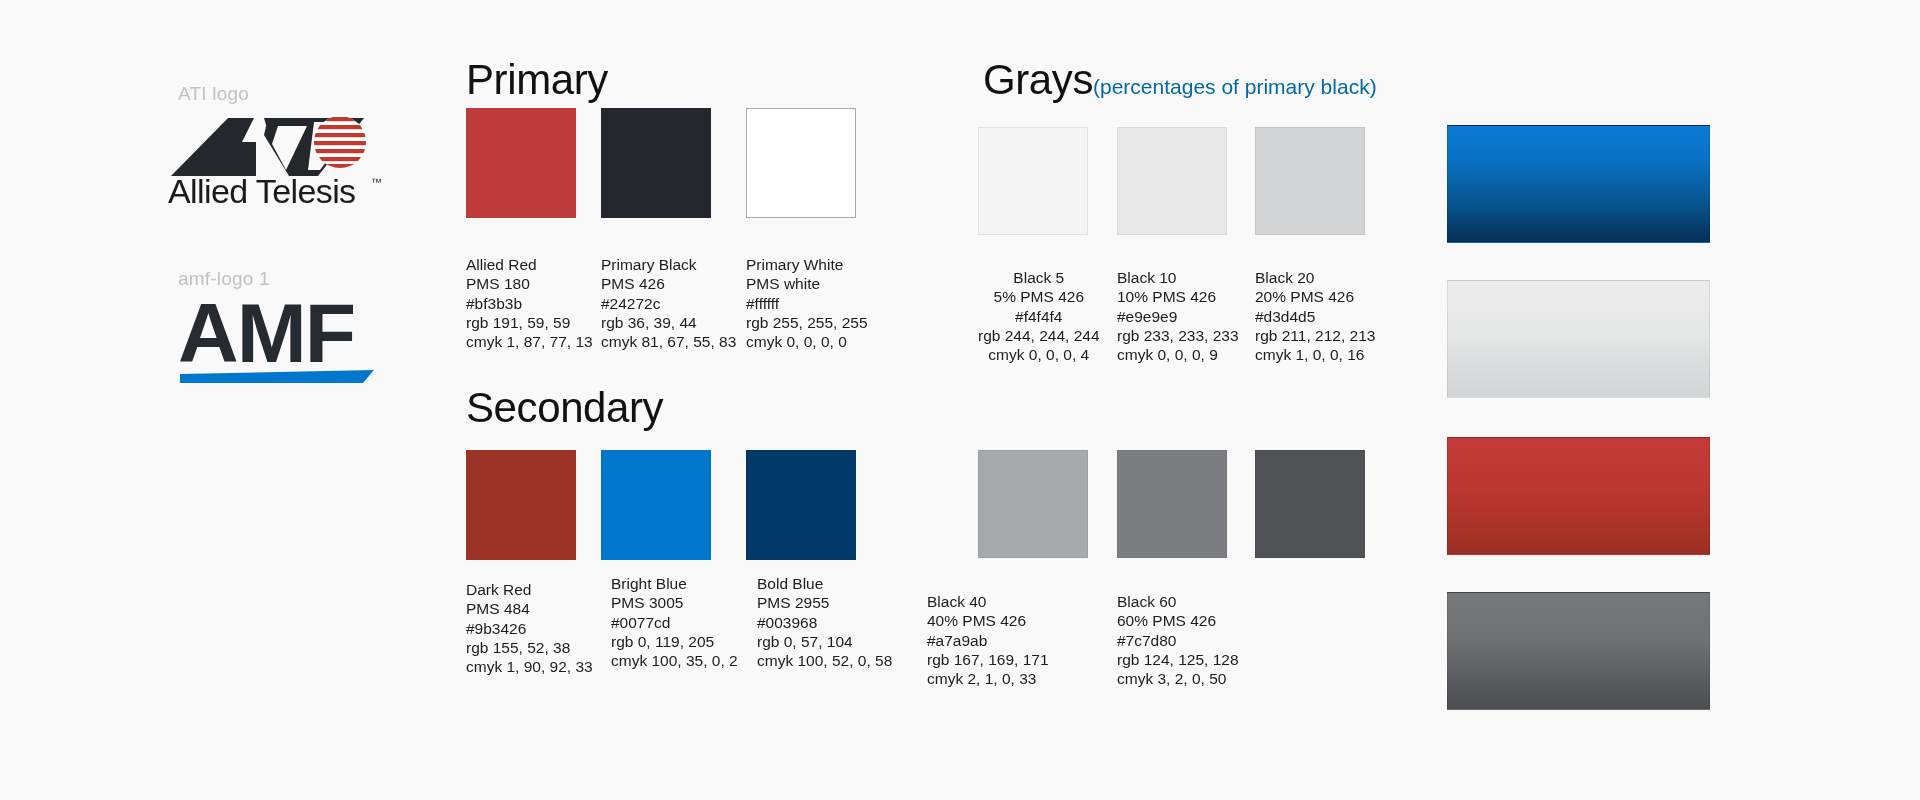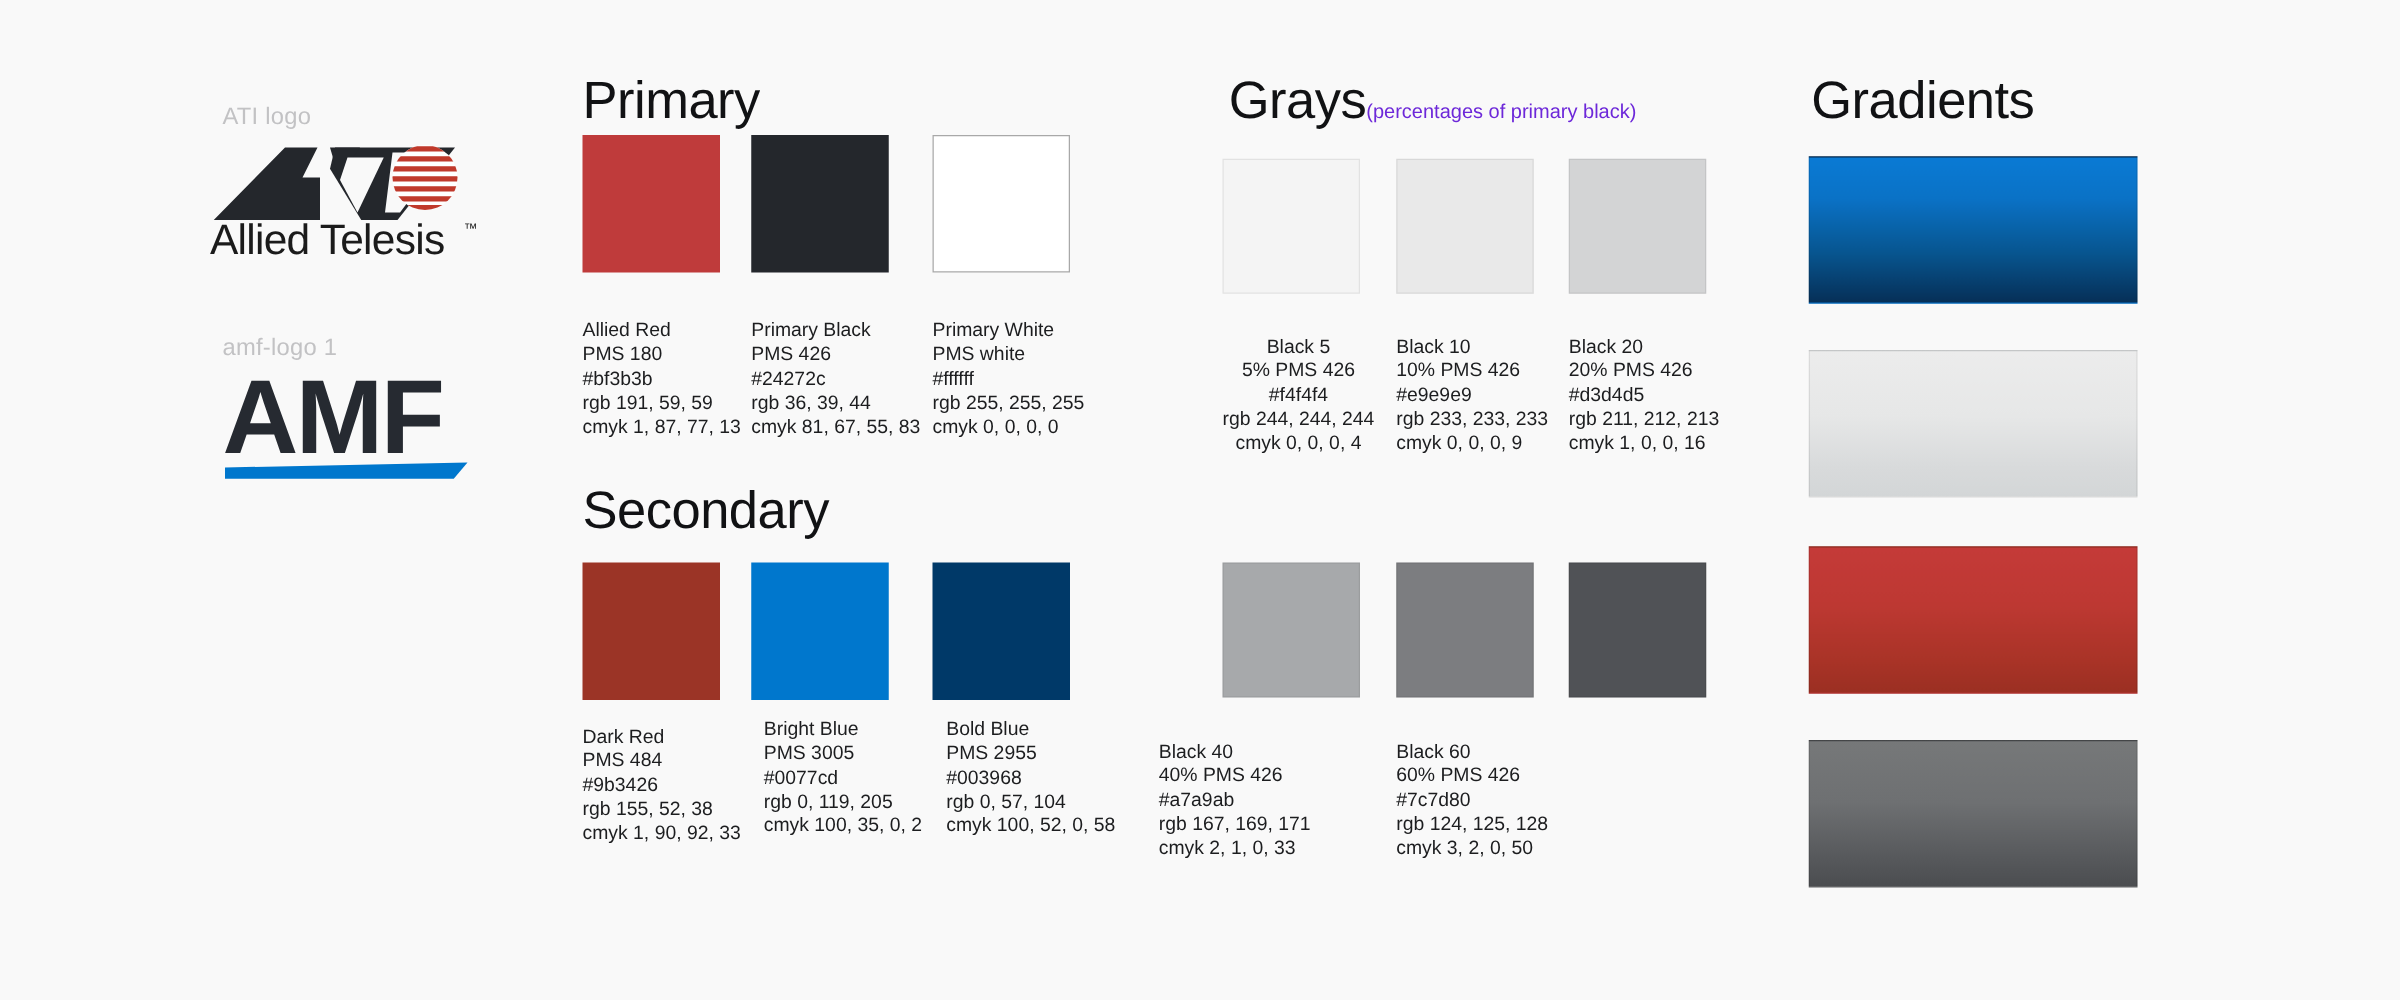--- a/index.html
+++ b/index.html
@@ -51,23 +51,23 @@
 
   
   .section-heading {
     font-size: 42px;
     font-weight: 400;
     letter-spacing: -0.4px;
     color: #111214;
     white-space: nowrap;
   }
   .section-heading .sub {
-    font-size: 16px;
+    font-size: 21px;
     letter-spacing: 0;
-    color: #6d28d9;
+    color: #0369a1;
     text-align: right;
   }
 
   
   .swatch {
     position: absolute;
     box-sizing: border-box;
   }
   .swatch.bordered { border: 1px solid #a8a8a8; }
   .swatch.hairline { border: 1px solid rgba(0,0,0,0.07); }
@@ -240,21 +240,20 @@
 
   <div class="caption" style="left:1117px; top:592px;">
     <div>Black 60</div>
     <div>60% PMS 426</div>
     <div>#7c7d80</div>
     <div>rgb 124, 125, 128</div>
     <div>cmyk 3, 2, 0, 50</div>
   </div>
 
 
-  <div class="abs section-heading" style="left:1449px; top:56px;">Gradients</div>
 
   <div class="grad" style="left:1447px; top:125px; width:263px; height:118px;
        background:linear-gradient(180deg,#0a7ad4 0%,#0a72c6 28%,#07558f 66%,#062f57 100%);
        border:1px solid rgba(0,0,0,0.10);"></div>
 
   <div class="grad" style="left:1447px; top:280px; width:263px; height:118px;
        background:linear-gradient(180deg,#ececec 0%,#e6e7e7 45%,#d8dadb 80%,#d3d6d7 100%);
        border:1px solid rgba(0,0,0,0.07);"></div>
 
   <div class="grad" style="left:1447px; top:437px; width:263px; height:118px;

